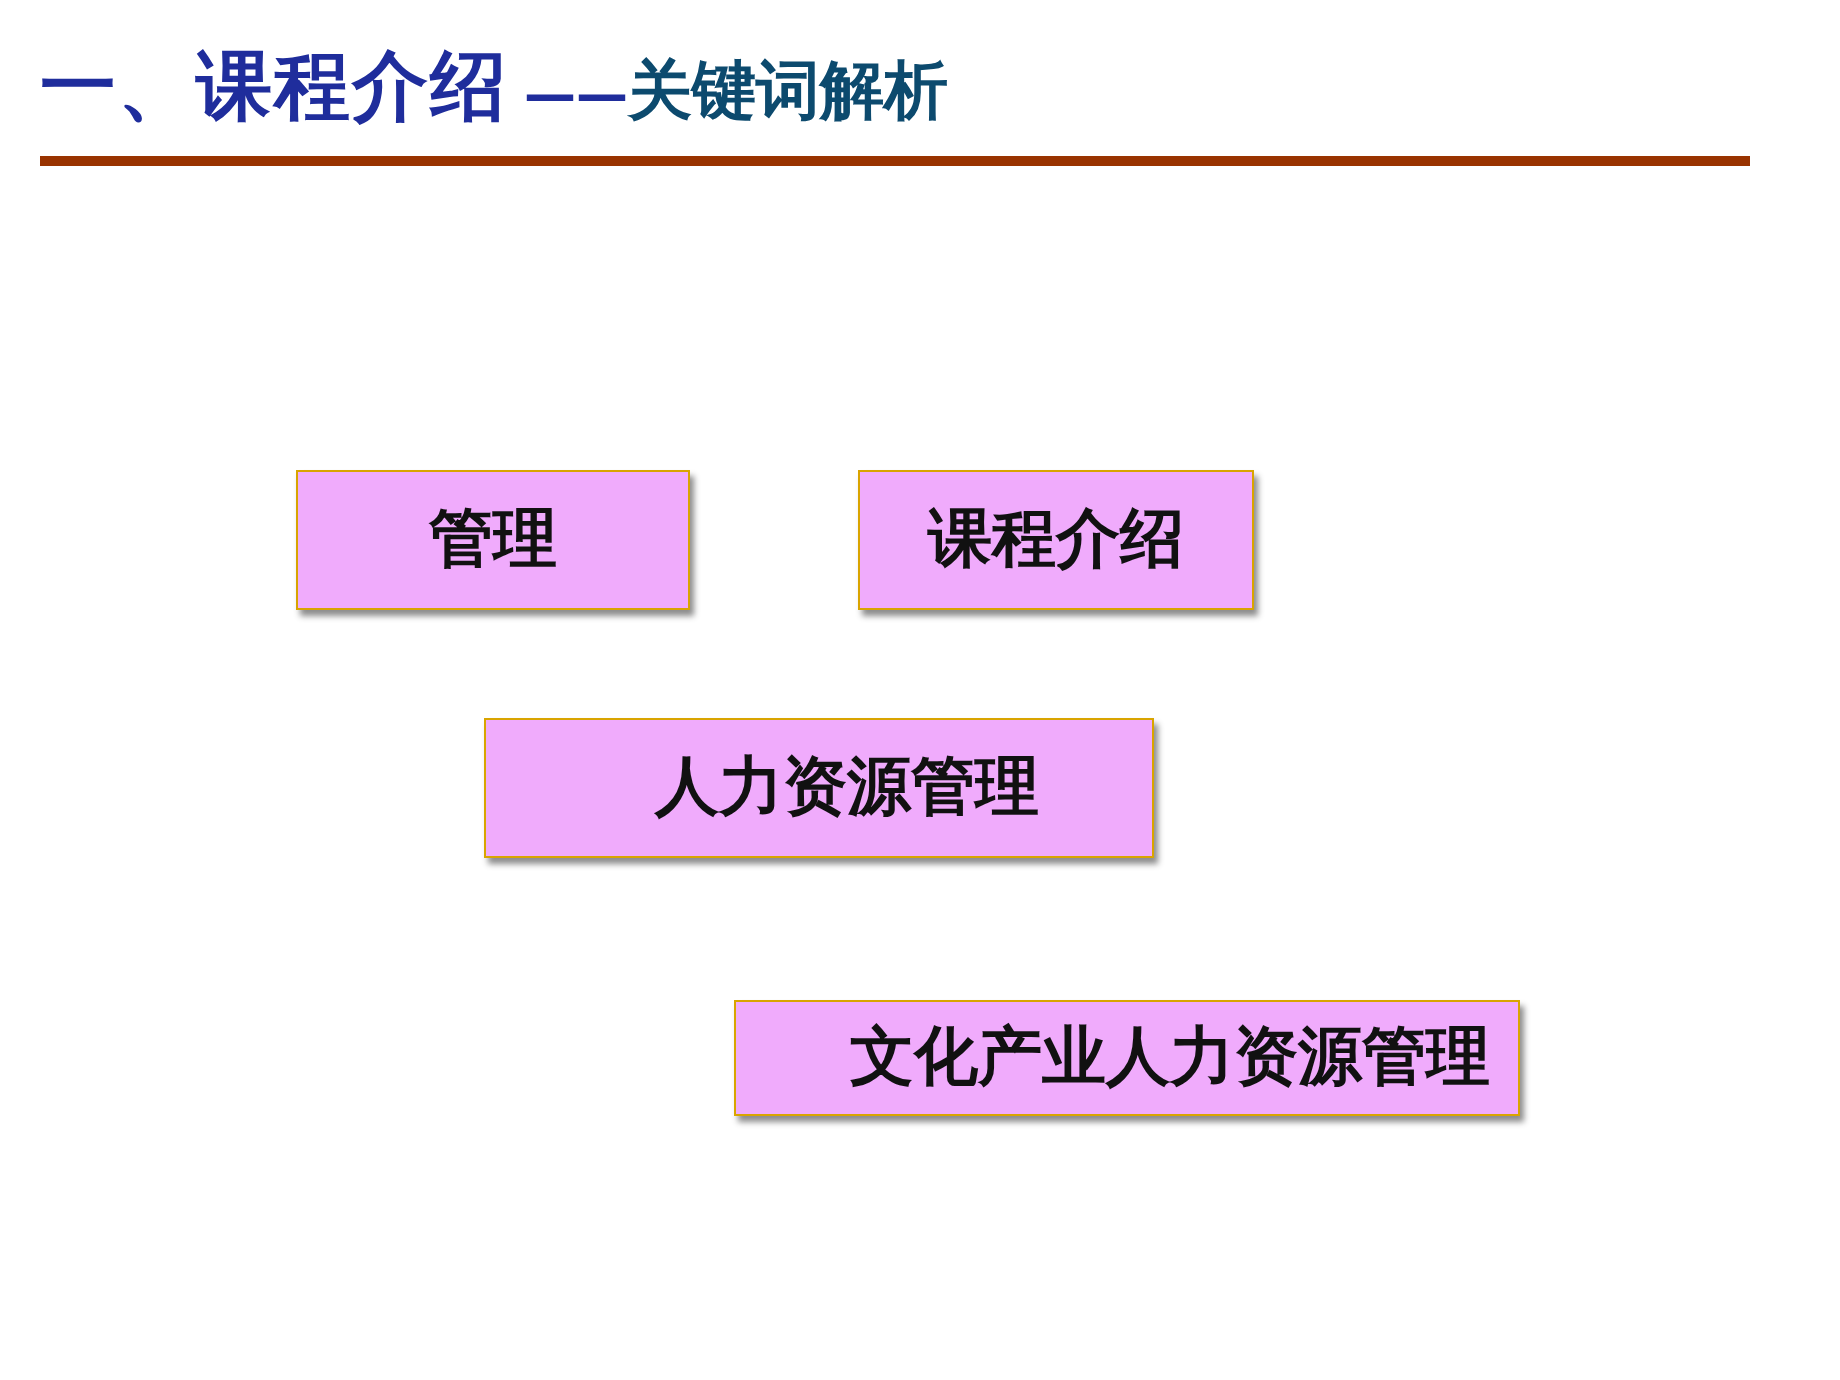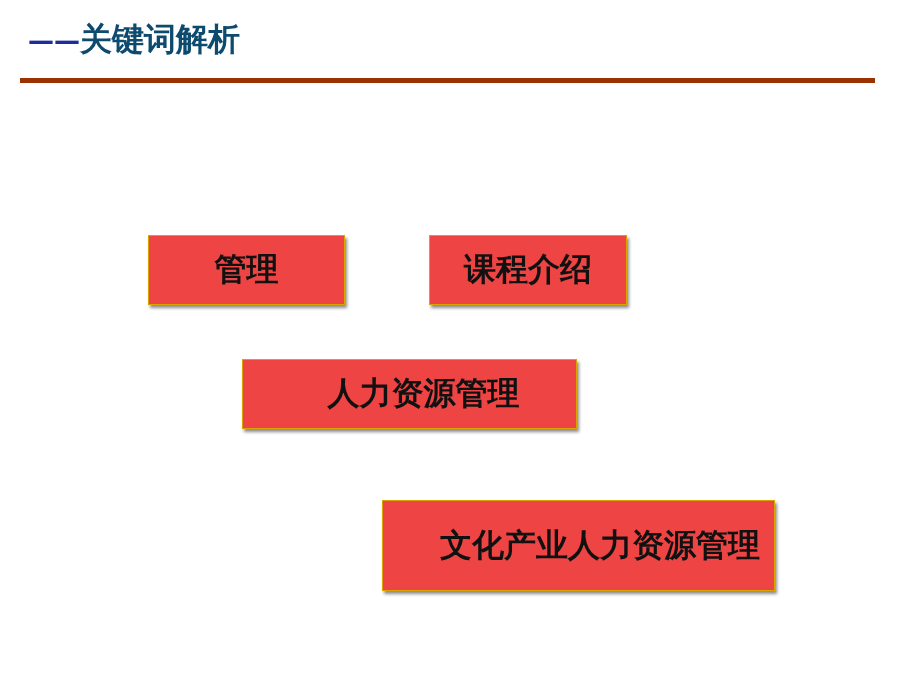--- a/index.html
+++ b/index.html
@@ -19,45 +19,46 @@
       font-size: 26px; font-weight: bold; color: #1f2d9c; margin-left: 8px;
     }
     .title-sub {
       font-size: 32px; font-weight: bold; color: #0c4a6e;
     }
     .rule {
       position: absolute; left: 20px; top: 78px; width: 855px; height: 5px;
       background: #993300;
     }
     .kbox {
-      position: absolute; background: #ef4444;
+      position: absolute; background: #f0abfc;
       border: 1px solid #d9a400;
       box-shadow: 2px 3px 3px rgba(0,0,0,0.45);
       display: flex; align-items: center; justify-content: center;
       font-size: 32px; font-weight: bold; color: #111111; white-space: nowrap;
       box-sizing: border-box;
     }
   </style>
 </head>
 <body>
 
 <div class="title">
+  <span class="title-main">一、课程介绍</span>
   <span class="title-dash">——</span>
   <span class="title-sub">关键词解析</span>
 </div>
 
 <div class="rule"></div>
 
 <div class="kbox" style="left:148px; top:235px; width:197px; height:70px;">
   <span>管理</span>
 </div>
 
 <div class="kbox" style="left:429px; top:235px; width:198px; height:70px;">
   <span>课程介绍</span>
 </div>
 
 <div class="kbox" style="left:242px; top:359px; width:335px; height:70px;padding-left:28px;">
   <span>人力资源管理</span>
 </div>
 
-<div class="kbox" style="left:382px; top:500px; width:393px; height:91px;padding-left:43px;">
+<div class="kbox" style="left:367px; top:500px; width:393px; height:58px;padding-left:43px;">
   <span>文化产业人力资源管理</span>
 </div>
 
 </body></html>

